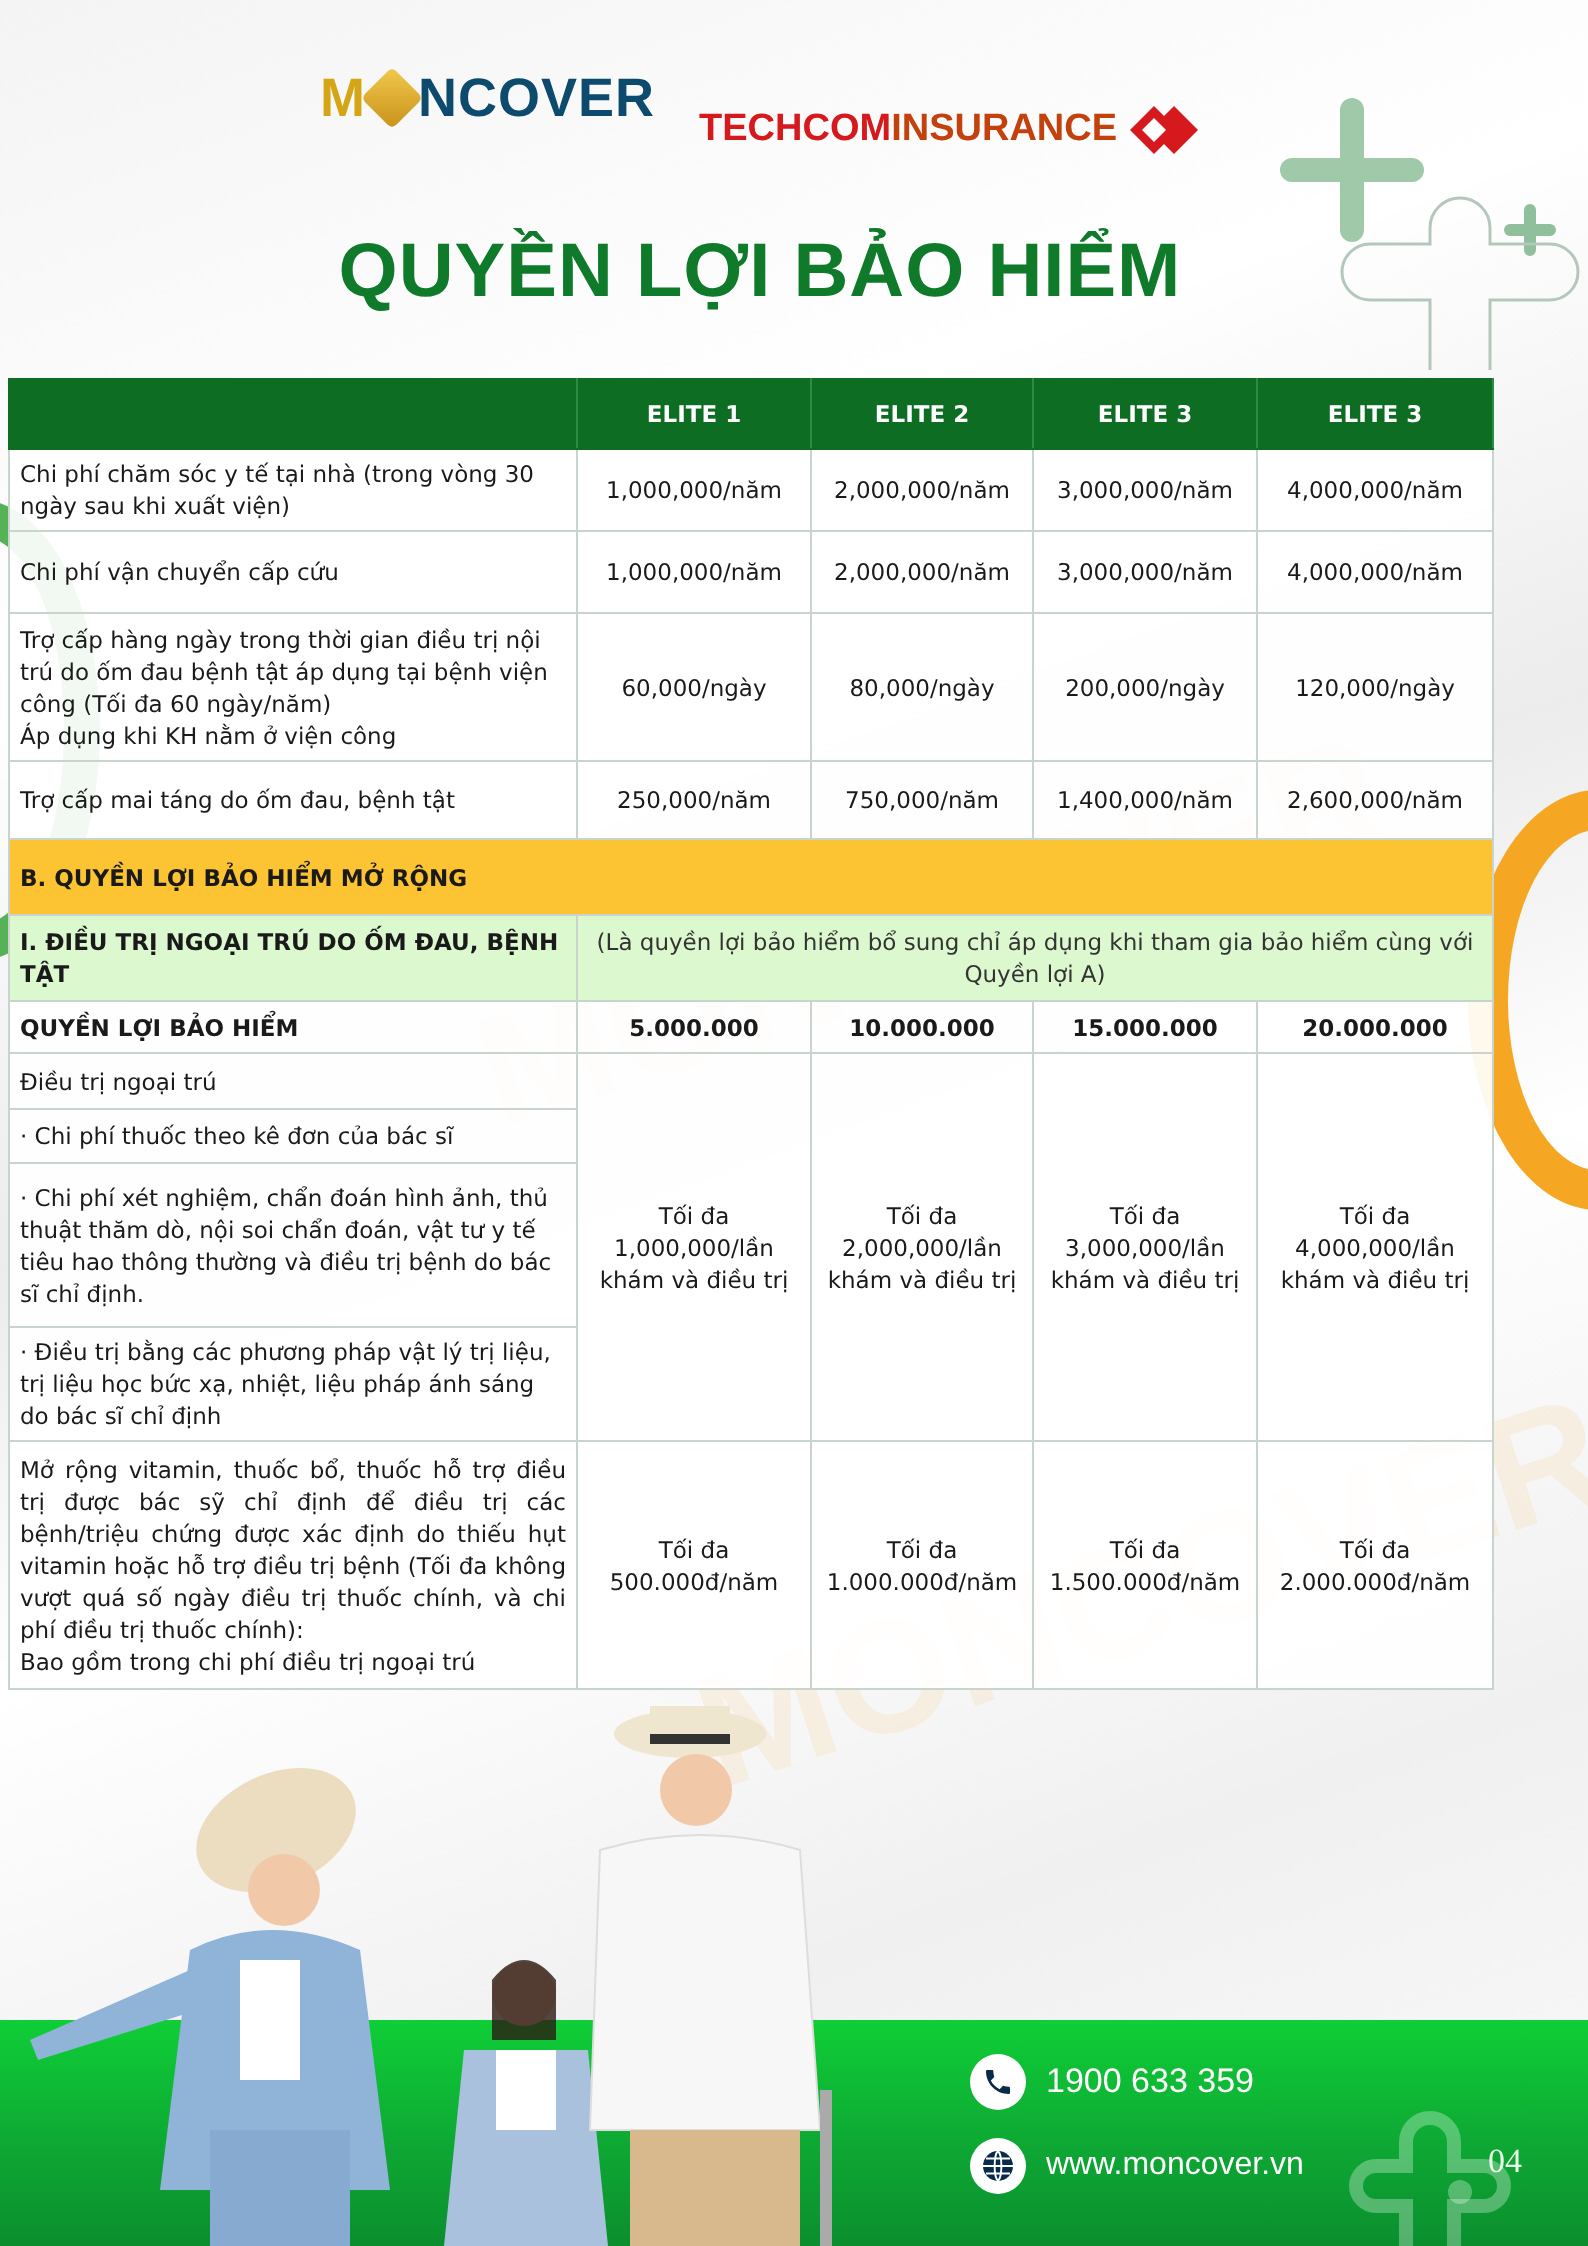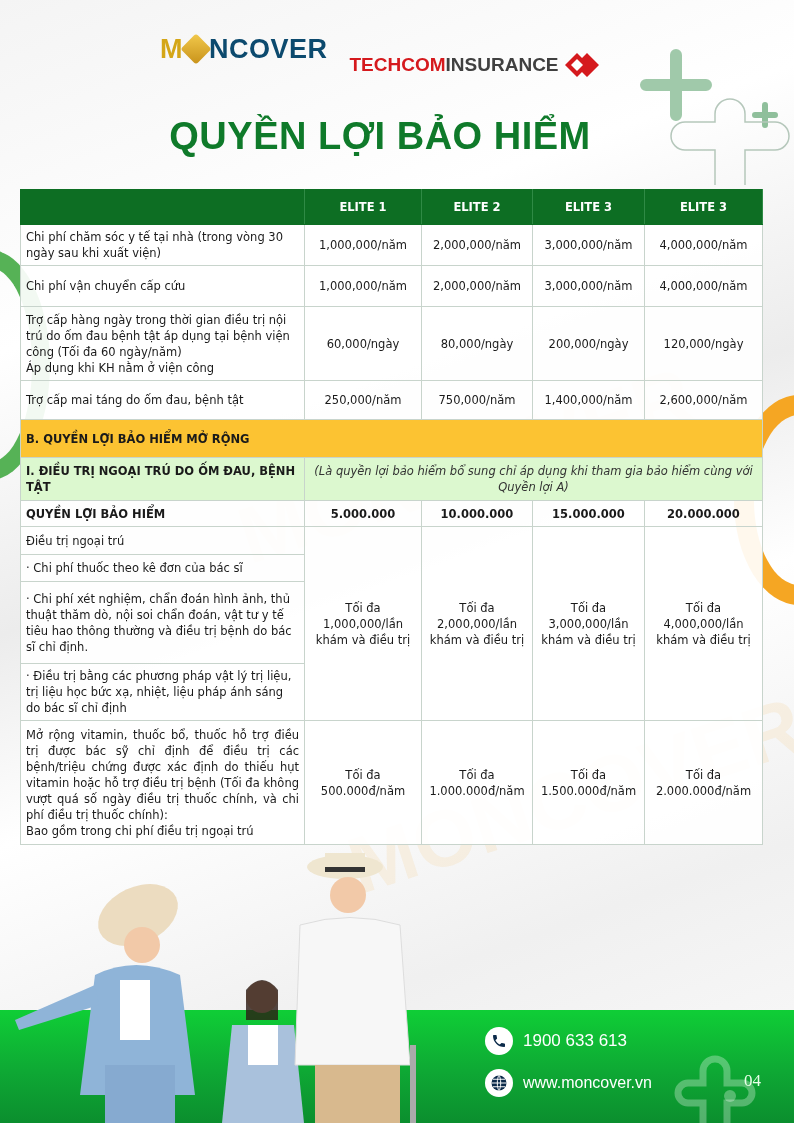--- a/index.html
+++ b/index.html
@@ -23,46 +23,46 @@
     .logos {
       position: absolute; top: 30px; left: 160px; height: 38px;
       display: flex; align-items: center; gap: 22px;
     }
     .logo-moncover { display: flex; align-items: center; font-family: "Liberation Sans", sans-serif; font-weight: bold; font-size: 27px; letter-spacing: 0.5px; }
     .logo-moncover .m { color: #d4a617; }
     .logo-moncover .o-box { width: 22px; height: 22px; margin: 0 2px; background: linear-gradient(135deg, #f2c94c, #c8921a); transform: rotate(45deg); border-radius: 3px; display: inline-block; }
     .logo-moncover .ncover { color: #0c4a6e; }
     .logo-tcb { display: flex; align-items: center; font-family: "Liberation Sans", sans-serif; font-weight: bold; font-size: 19px; margin-top: 32px; }
     .logo-tcb .techcom { color: #d5191d; }
-    .logo-tcb .insurance { color: #404040; }
+    .logo-tcb .insurance { color: #c2410c; }
     .logo-tcb .diamond { width: 34px; height: 24px; margin-left: 6px; position: relative; }
     .title {
       position: absolute; top: 115px; left: 0; width: 760px; text-align: center;
       font-family: "Liberation Sans", sans-serif; font-weight: bold; font-size: 38px; color: #0f7a2a;
       letter-spacing: 0.5px;
     }
     table.benefits {
-      position: absolute; top: 189px; left: 20px; width: 742px;
+      position: absolute; top: 189px; left: 4px; width: 742px;
       border-collapse: collapse; font-size: 11.5px; table-layout: fixed;
       background: rgba(255,255,255,0.92);
     }
     table.benefits td, table.benefits th {
       border: 1px solid #c8d4cc; padding: 4px 5px; vertical-align: middle;
       line-height: 1.4;
     }
     table.benefits thead th {
       background: #0d6e23; color: #fff; font-weight: bold; text-align: center;
       height: 35px; font-size: 11.5px; border-color: #0d6e23; border-right: 1px solid #2f8a45;
     }
     td.label { text-align: left; }
     td.val { text-align: center; }
     td.justify { text-align: justify; }
     tr.section-b td { background: #fcc332; font-weight: bold; height: 38px; }
     tr.section-i td { background: #dcf8cf; height: 43px; }
-    tr.section-i td.note { font-style: italic; text-align: center; color: #333; }
+    tr.section-i td.note { text-align: center; color: #333; }
     tr.section-i td.label { font-weight: bold; }
     tr.amounts td { font-weight: bold; height: 26px; }
     .footer-band {
       position: absolute; left: 0; top: 1010px; width: 794px; height: 113px;
       background: linear-gradient(180deg, #0fce36 0%, #0ea834 55%, #0b8e2e 100%);
     }
     .family {
       position: absolute; left: 0; top: 845px; width: 470px; height: 278px;
     }
     .contact { position: absolute; left: 485px; display: flex; align-items: center; gap: 10px; color: #fff; font-family: "Liberation Sans", sans-serif; }
@@ -259,21 +259,21 @@
 
   <rect x="410" y="200" width="6" height="78" fill="#aaa"></rect>
 </svg>
 
 <div class="contact contact-phone">
   <span class="icon-circle">
     <svg width="16" height="16" viewBox="0 0 24 24">
         <path d="M6.6 10.8c1.4 2.8 3.8 5.1 6.6 6.6l2.2-2.2c.3-.3.7-.4 1-.2 1.1.4 2.3.6 3.6.6.6 0 1 .4 1 1V20c0 .6-.4 1-1 1C10.6 21 3 13.4 3 4c0-.6.4-1 1-1h3.5c.6 0 1 .4 1 1 0 1.3.2 2.5.6 3.6.1.3 0 .7-.2 1L6.6 10.8z" fill="#0b2a4a"></path>
       </svg>
   </span>
-  <span>1900 633 613</span>
+  <span>1900 633 359</span>
 </div>
 <div class="contact contact-web">
   <span class="icon-circle">
     <svg width="18" height="18" viewBox="0 0 24 24">
         <circle cx="12" cy="12" r="10" fill="#0b2a4a"></circle>
         <path d="M2 12h20M12 2c3 3 3 17 0 20M12 2c-3 3 -3 17 0 20M4 7h16M4 17h16" stroke="#fff" stroke-width="1.3" fill="none"></path>
       </svg>
   </span>
   <span>www.moncover.vn</span>
 </div>

